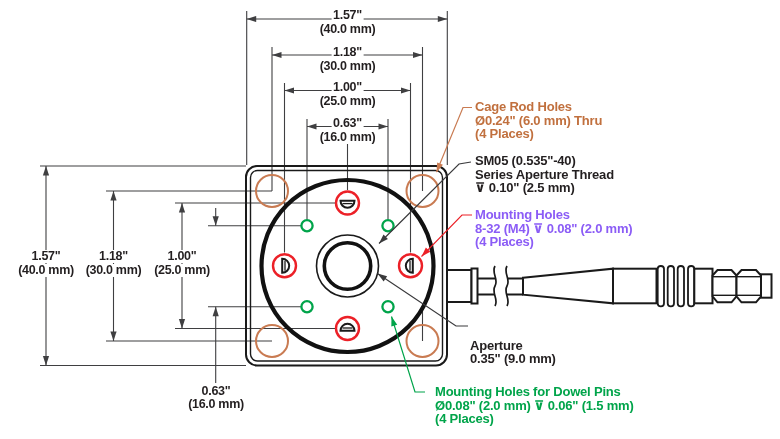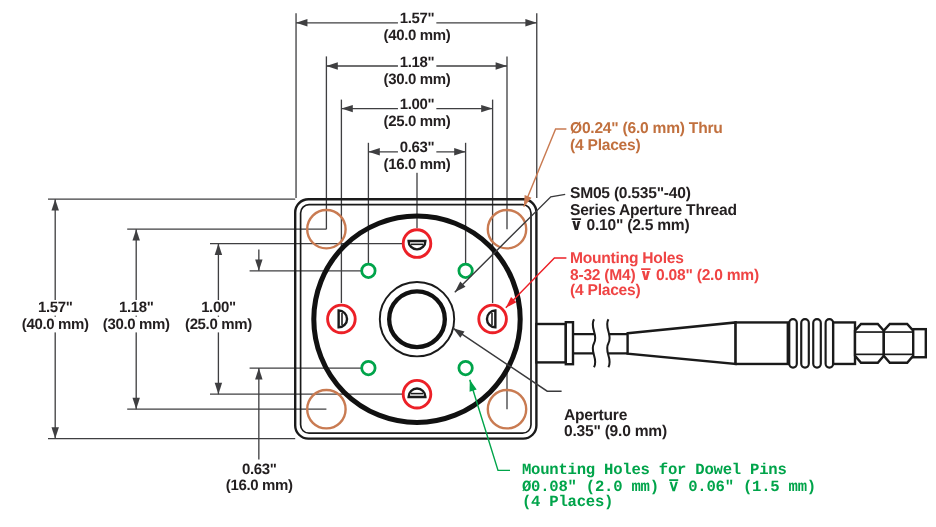--- a/index.html
+++ b/index.html
@@ -4,21 +4,21 @@
 <style>
   html,body{margin:0;padding:0;background:#fff;}
   #stage{position:relative;width:780px;height:439px;background:#fff;overflow:hidden;
          font-family:"Liberation Sans","DejaVu Sans",sans-serif;}
   #drawing{position:absolute;left:0;top:0;}
   .txt{position:absolute;white-space:nowrap;color:#231F20;}
   .dim{font-size:12.5px;font-weight:700;background:#fff;padding:0 2px;line-height:13px;
        transform:translateX(-50%);text-align:center;letter-spacing:-0.3px;}
   .callout{font-size:13px;font-weight:700;line-height:13.5px;letter-spacing:-0.2px;}
   .cage{color:#C1703E;}
-  .red{color:#ef4444;}
+  .red{color:#8b5cf6;}
   .green{color:#00A44A;}
 </style>
 </head>
 <body>
 
 <div id="stage">
 
   <svg id="drawing" width="780" height="439" viewBox="0 0 780 439">
     <defs>
       <path id="ah" d="M0,0 L9.5,-3.1 L9.5,3.1 Z"></path>
@@ -176,20 +176,21 @@
   <div class="txt dim" style="left:46px;top:263.5px;">(40.0 mm)</div>
   <div class="txt dim" style="left:113.5px;top:250px;">1.18"</div>
   <div class="txt dim" style="left:113.5px;top:263.5px;">(30.0 mm)</div>
   <div class="txt dim" style="left:182px;top:250px;">1.00"</div>
   <div class="txt dim" style="left:182px;top:263.5px;">(25.0 mm)</div>
 
   <div class="txt dim" style="left:216px;top:384.5px;">0.63"</div>
   <div class="txt dim" style="left:216px;top:398px;">(16.0 mm)</div>
 
   <div class="txt callout cage" style="left:475px;top:100px;">
+    <div>Cage Rod Holes</div>
     <div>Ø0.24" (6.0 mm) Thru</div>
     <div>(4 Places)</div>
   </div>
 
   <div class="txt callout" style="left:475px;top:154px;">
     <div>SM05 (0.535"-40)</div>
     <div>Series Aperture Thread</div>
     <div>⊽ 0.10" (2.5 mm)</div>
   </div>
 
@@ -197,19 +198,19 @@
     <div>Mounting Holes</div>
     <div>8-32 (M4) ⊽ 0.08" (2.0 mm)</div>
     <div>(4 Places)</div>
   </div>
 
   <div class="txt callout" style="left:470px;top:317.5px;margin-top:21px;">
     <div>Aperture</div>
     <div>0.35" (9.0 mm)</div>
   </div>
 
-  <div class="txt callout green" style="left:435px;top:385px;font-family:Liberation Mono, monospace;">
+  <div class="txt callout green" style="left:435px;top:385px;">
     <div>Mounting Holes for Dowel Pins</div>
     <div>Ø0.08" (2.0 mm) ⊽ 0.06" (1.5 mm)</div>
     <div>(4 Places)</div>
   </div>
 
 </div>
 
 </body></html>

